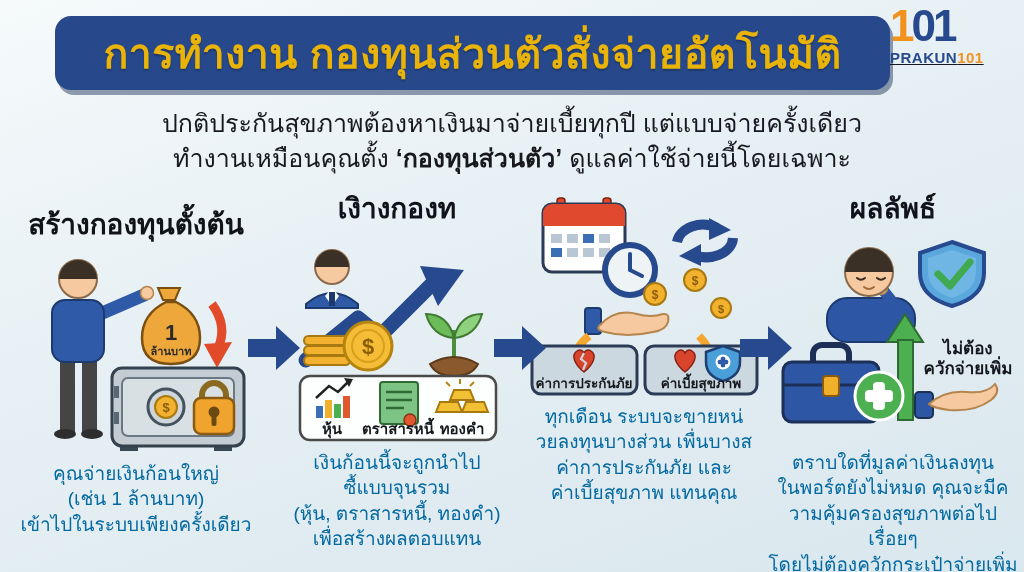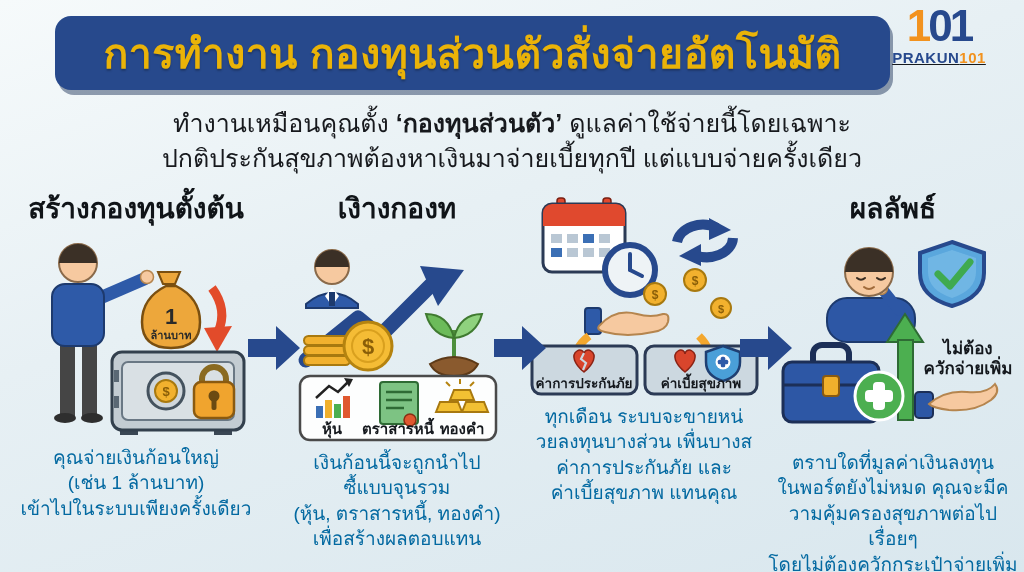--- a/index.html
+++ b/index.html
@@ -14,34 +14,34 @@
   .title-banner {
     position:absolute; left:55px; top:16px; width:835px; height:74px;
     background:#27498c; border-radius:16px;
     box-shadow:3px 5px 0 rgba(18,39,79,.45);
     display:flex; align-items:center; justify-content:center;
   }
   .title-banner h1 {
     color:#eab308; font-size:41px; font-weight:800; letter-spacing:.5px;
     text-shadow:0 2px 2px rgba(0,0,0,.25); white-space:nowrap;
   }
-  .brand-logo { position:absolute; right:29px; top:4px; width:112px; text-align:center; line-height:1; }
+  .brand-logo { position:absolute; right:22px; top:4px; width:112px; line-height:1; }
   .logo-top { font-size:44px; font-weight:800; letter-spacing:-3px; }
   .logo-bottom { font-size:15px; font-weight:800; letter-spacing:.5px; margin-top:2px;text-decoration:underline; }
   .lg-orange { color:#f2921e; } .lg-navy { color:#27498d; }
   
   .intro { position:absolute; top:106px; left:0; width:1024px; text-align:center;
            font-size:25px; line-height:1.4; font-weight:500; color:#17191d; }
   .intro b { font-weight:800; }
   
   .step { position:absolute; top:186px; text-align:center; }
   .step h2 { font-size:28px; font-weight:800; color:#101418; margin-bottom:4px; white-space:nowrap; }
   .step-desc { font-size:19px; line-height:1.34; font-weight:500; color:#0369a1;
                white-space:pre-line; margin-top:6px; }
-  #step1 { left:10px;  width:252px; }
+  #step1 { left:10px;  width:252px;margin-top:16px; }
   #step2 { left:278px; width:238px; }
   #step3 { left:522px; width:244px; }
   #step4 { left:768px; width:250px; }
   .illus { display:block; margin:2px auto 0 auto; }
   svg text { font-family:"Liberation Sans","DejaVu Sans",sans-serif; }
   .mini-label  { font-size:15px; font-weight:700; fill:#14181d; text-anchor:middle; }
   .box-label   { font-size:13.5px; font-weight:700; fill:#14181d; text-anchor:middle; }
   .coin-sym    { font-weight:700; fill:#8a5e08; text-anchor:middle; }
   .bag-amount  { font-size:22px; font-weight:800; fill:#2a2a2a; text-anchor:middle; }
   .bag-unit    { font-size:11px; font-weight:700; fill:#2a2a2a; text-anchor:middle; }
@@ -55,22 +55,22 @@
 
 <div class="title-banner">
   <h1>การทำงาน กองทุนส่วนตัวสั่งจ่ายอัตโนมัติ</h1>
 </div>
 <div class="brand-logo">
   <div class="logo-top"><span class="lg-orange">1</span><span class="lg-navy">0</span><span class="lg-navy">1</span></div>
   <div class="logo-bottom"><span class="lg-navy">PRAKUN</span><span class="lg-orange">101</span></div>
 </div>
 
 <div class="intro">
+  <div>ปกติประกันสุขภาพต้องหาเงินมาจ่ายเบี้ยทุกปี แต่แบบจ่ายครั้งเดียว</div>
   <div><span>ทำงานเหมือนคุณตั้ง </span><b>‘กองทุนส่วนตัว’</b><span> ดูแลค่าใช้จ่ายนี้โดยเฉพาะ</span></div>
-  <div>ปกติประกันสุขภาพต้องหาเงินมาจ่ายเบี้ยทุกปี แต่แบบจ่ายครั้งเดียว</div>
 </div>
 
 <div class="step" id="step1">
   <h2>สร้างกองทุนตั้งต้น</h2>
   <svg class="illus" viewBox="0 0 240 205" width="240" height="205">
     <g>
       <rect x="44" y="108" width="15" height="74" fill="#454545"></rect>
       <rect x="66" y="108" width="15" height="74" fill="#454545"></rect>
       <ellipse cx="49" cy="184" rx="11" ry="5" fill="#2e2e2e"></ellipse>
       <ellipse cx="76" cy="184" rx="11" ry="5" fill="#2e2e2e"></ellipse>

